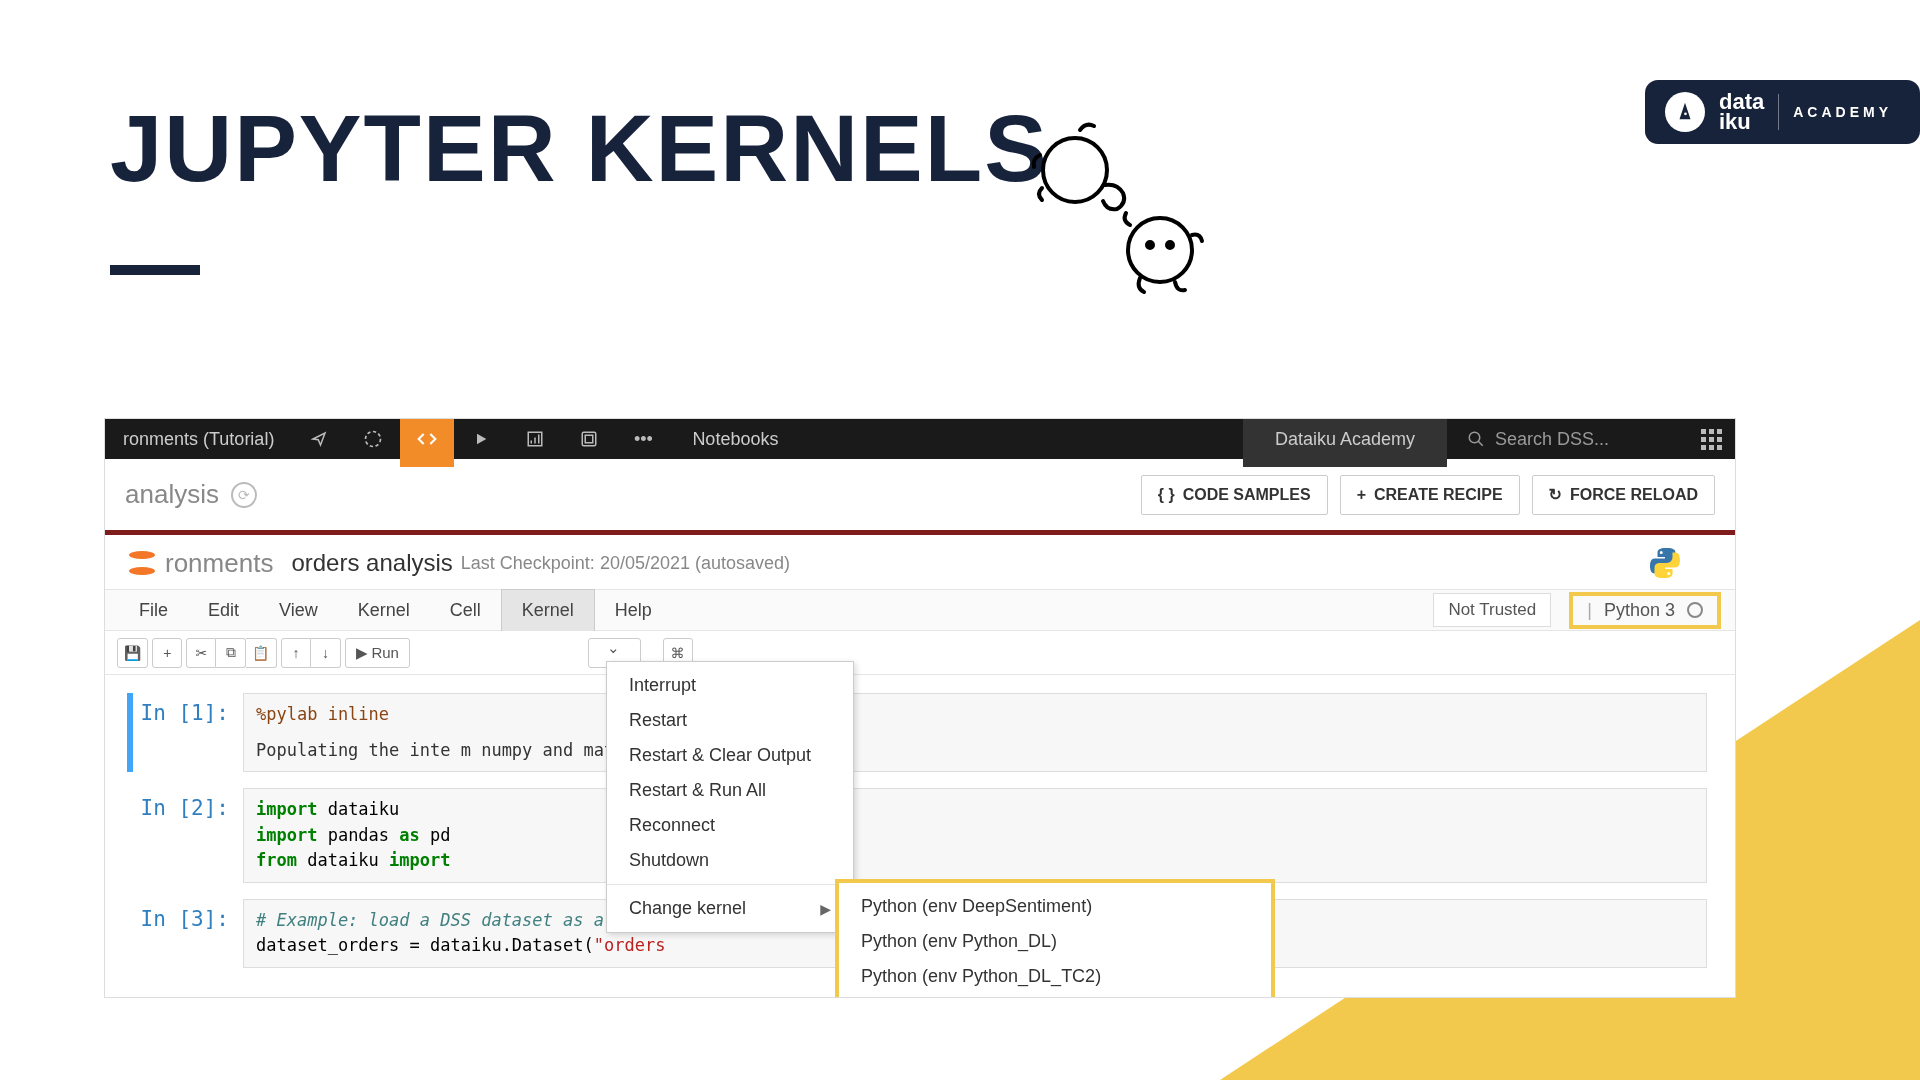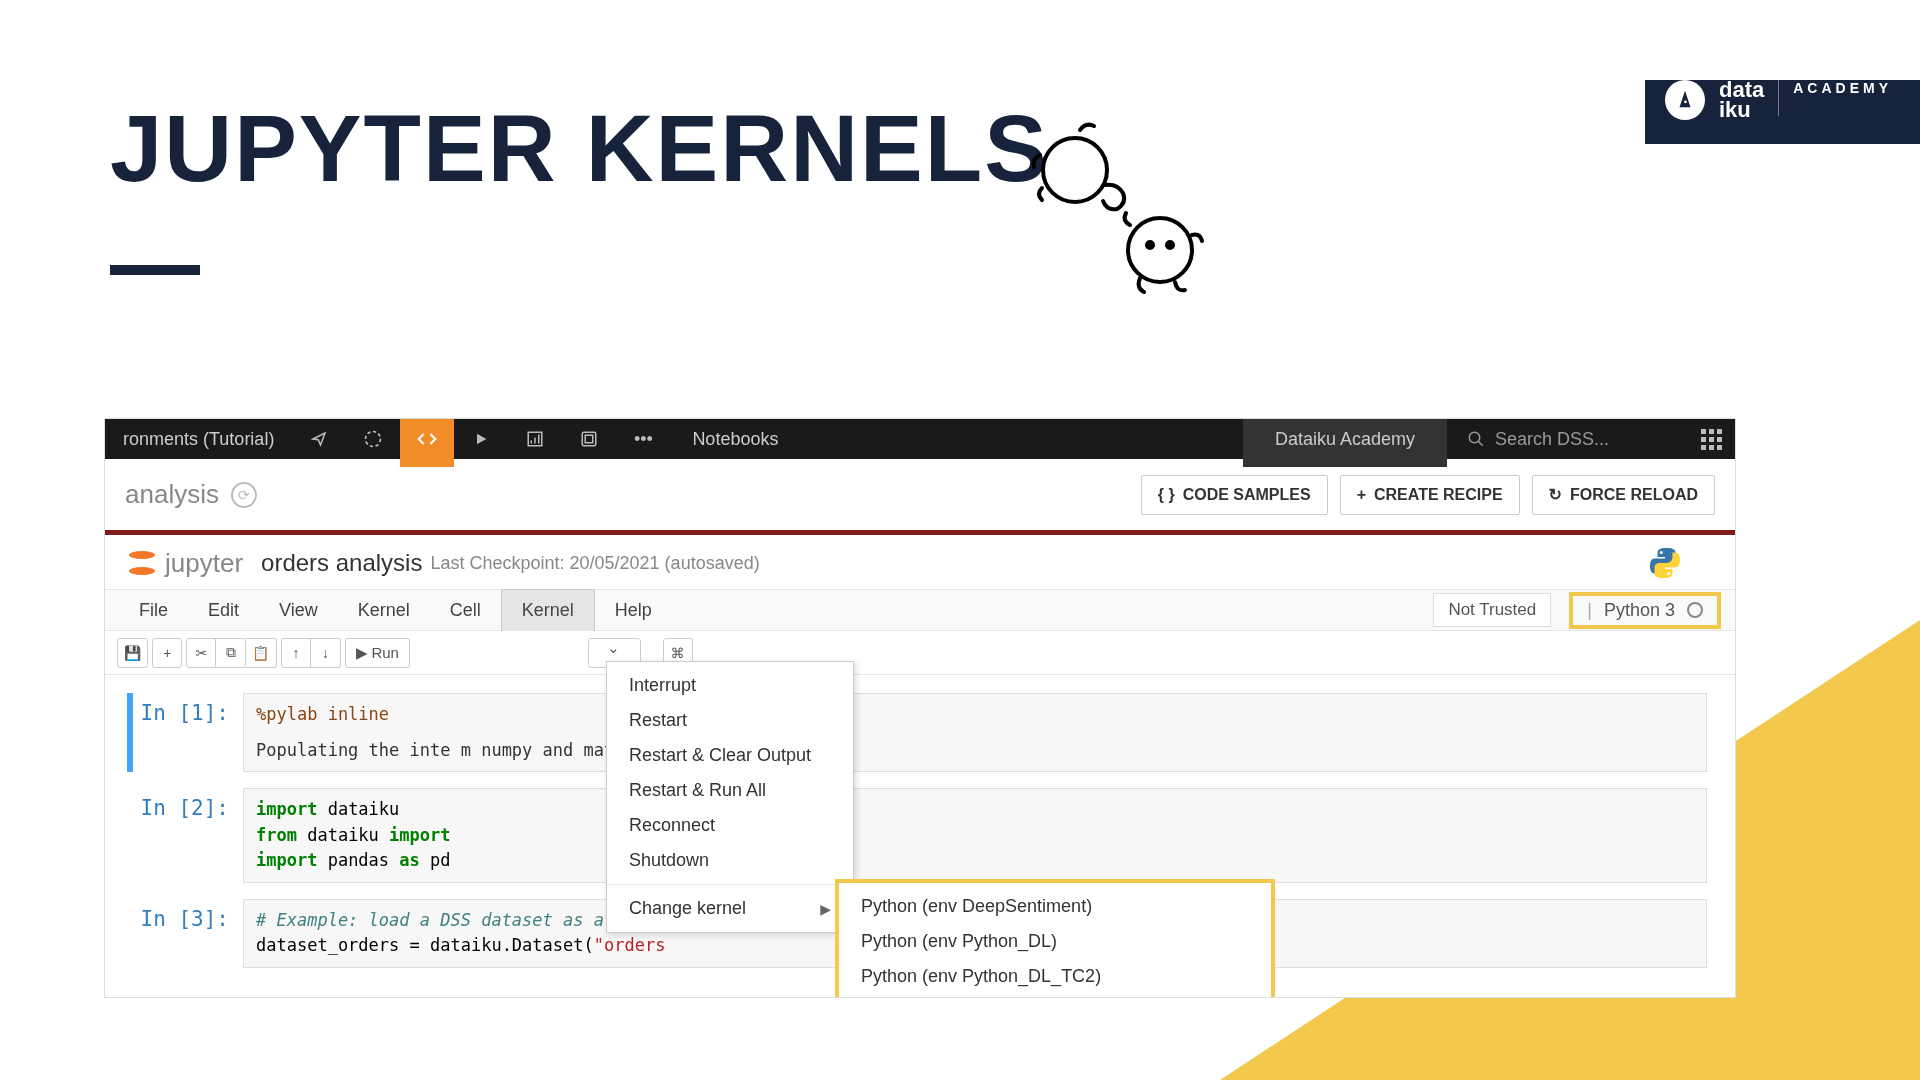--- a/index.html
+++ b/index.html
@@ -3,21 +3,21 @@
 <meta charset="utf-8">
 <style>
 * { margin: 0; padding: 0; box-sizing: border-box; }
 body { font-family: -apple-system, BlinkMacSystemFont, "Segoe UI", Helvetica, Arial, sans-serif; width: 1920px; height: 1080px; background: #fff; position: relative; overflow: hidden; }
 
 
 .slide-title { position: absolute; left: 110px; top: 95px; font-size: 94px; font-weight: 900; color: #17223B; letter-spacing: 2px; font-family: "Arial Black", sans-serif; }
 .title-underline { position: absolute; left: 110px; top: 265px; width: 90px; height: 10px; background: #17223B; }
 
 
-.academy-badge { position: absolute; right: 0; top: 80px; height: 64px; background: #17223B; display: flex; align-items: flex-start; padding: 0 28px 0 20px; gap: 14px; color: #fff; }
+.academy-badge { position: absolute; right: 0; top: 80px; height: 64px; background: #17223B; display: flex; align-items: center; padding: 0 28px 0 20px; gap: 14px; color: #fff; border-radius: 13px; }
 .academy-logo { width: 40px; height: 40px; border-radius: 50%; background: #fff; display: flex; align-items: center; justify-content: center; }
 .academy-logo svg { width: 22px; height: 22px; }
 .academy-text { font-size: 22px; font-weight: 700; line-height: 0.9; }
 .academy-divider { width: 1px; height: 36px; background: rgba(255,255,255,0.4); }
 .academy-label { font-size: 14px; letter-spacing: 4px; font-weight: 600; }
 
 
 .doodle { position: absolute; left: 1020px; top: 110px; }
 
 
@@ -213,21 +213,21 @@
       </button>
     <button class="action-btn">
         <span>↻</span>
         <span>FORCE RELOAD</span>
       </button>
   </div>
 
   <div class="jupy-head">
     <div class="jupy-logo">
       <span class="jupy-logo-icon"></span>
-      <span>jupyter</span>
+      <span>ronments</span>
     </div>
     <span class="jupy-title">orders analysis</span>
     <span class="jupy-checkpoint">Last Checkpoint: 20/05/2021  (autosaved)</span>
     <svg class="python-logo" width="36" height="36" viewBox="0 0 48 48">
         <path fill="#3776AB" d="M24 4c-6 0-10 2-10 6v6h10v2H10c-4 0-6 4-6 10s2 10 6 10h4v-6c0-4 3-8 8-8h10c4 0 6-3 6-6V10c0-4-4-6-10-6h-4zm-5 4a2 2 0 110 4 2 2 0 010-4z"></path>
         <path fill="#FFD43B" d="M24 44c6 0 10-2 10-6v-6H24v-2h14c4 0 6-4 6-10s-2-10-6-10h-4v6c0 4-3 8-8 8H16c-4 0-6 3-6 6v8c0 4 4 6 10 6h4zm5-4a2 2 0 110-4 2 2 0 010 4z"></path>
       </svg>
   </div>
 
   <div class="menubar">
@@ -274,22 +274,22 @@
       <div class="cell-body">
         <div><span class="code-magic">%pylab inline</span></div>
         <div class="cell-output">Populating the inte                 m numpy and matplotlib</div>
       </div>
     </div>
 
     <div class="cell">
       <div class="cell-prompt">In [2]:</div>
       <div class="cell-body">
         <div><span class="code-kw">import</span><span> dataiku</span></div>
+        <div><span class="code-kw">import</span><span> pandas </span><span class="code-kw">as</span><span> pd</span></div>
         <div><span class="code-kw">from</span><span> dataiku </span><span class="code-kw">import</span></div>
-        <div><span class="code-kw">import</span><span> pandas </span><span class="code-kw">as</span><span> pd</span></div>
       </div>
     </div>
 
     <div class="cell">
       <div class="cell-prompt">In [3]:</div>
       <div class="cell-body">
         <div><span class="code-comment"># Example: load a DSS dataset as a Panda</span></div>
         <div><span>dataset_orders = dataiku.Dataset(</span><span class="code-str">"orders</span></div>
       </div>
     </div>

